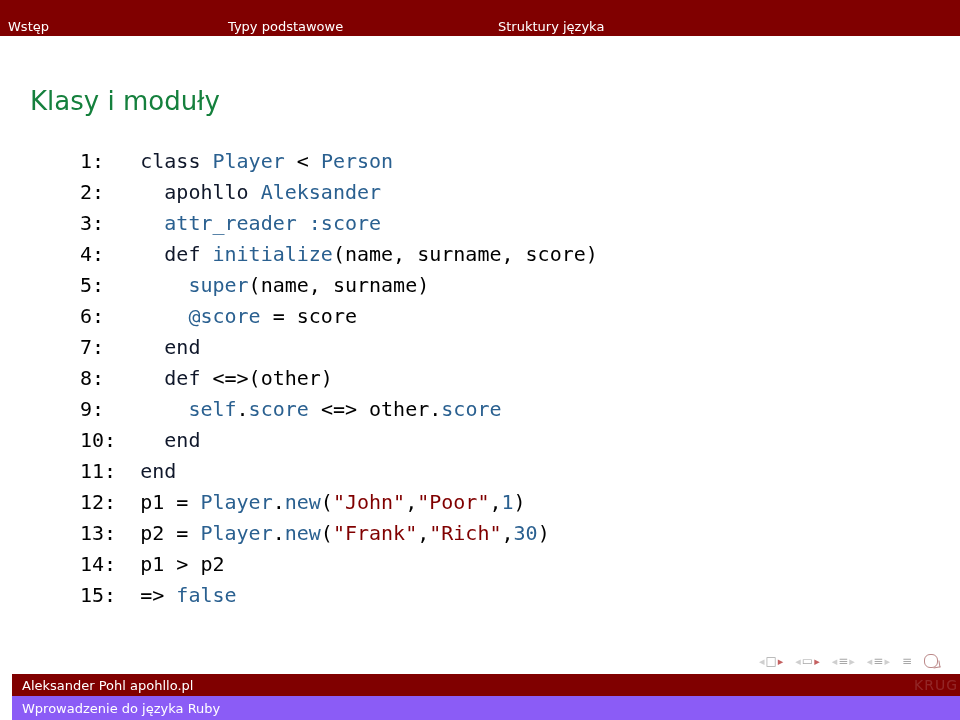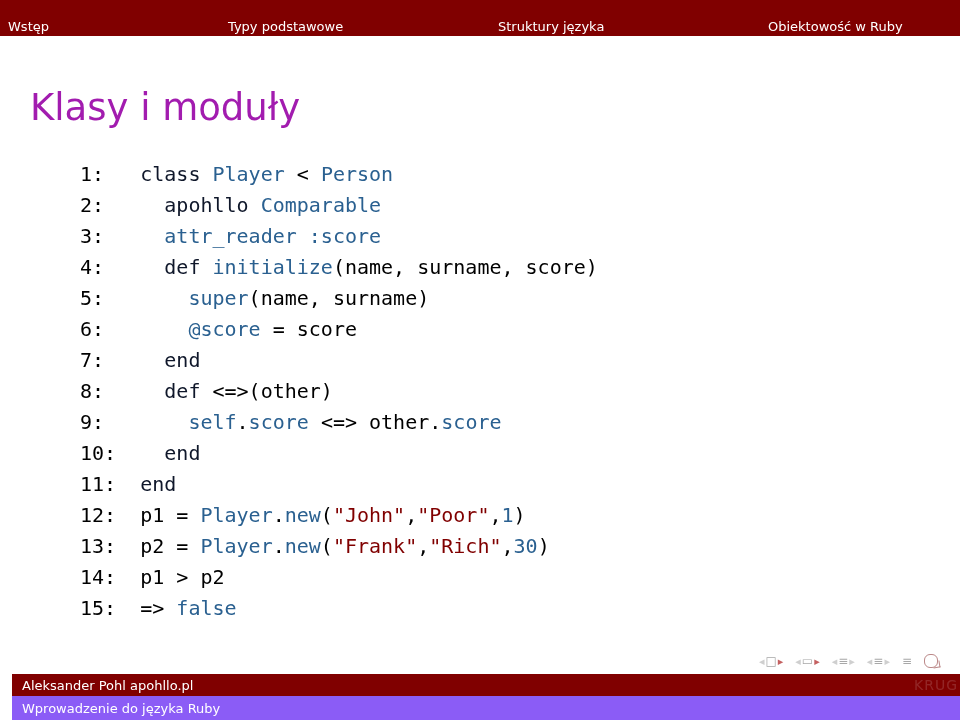--- a/index.html
+++ b/index.html
@@ -36,22 +36,22 @@
     font-size: 10px;
     letter-spacing: 2px;
     line-height: 10px;
   }
   .col1 { margin-left: 8px; width: 220px; }
   .col2 { width: 270px; }
   .col3 { width: 270px; }
   .col4 { flex: 1; }
 
   .slide-title {
-    color: #a21caf;
-    font-size: 37px;
+    color: #15803d;
+    font-size: 26px;
     font-weight: 400;
     margin: 50px 4px 0 30px;
   }
 
   .code-block {
     font-family: "DejaVu Sans Mono", "Liberation Mono", "Courier New", monospace;
     font-size: 20px;
     line-height: 1.55;
     margin: 30px 0 0 80px;
     white-space: pre;
@@ -146,30 +146,26 @@
     <span class="dots">○○○</span>
   </div>
   <div class="col col2">
     <span class="label">Typy podstawowe</span>
     <span class="dots">○○○○○○○</span>
   </div>
   <div class="col col3">
     <span class="label">Struktury języka</span>
     <span class="dots">○○○○○○</span>
   </div>
-  <div class="col col4">
-    <span class="label">Obiektowość w Ruby</span>
-    <span class="dots">○●○○○○○○○</span>
-  </div>
 </div>
 
 <div class="slide-title">Klasy i moduły</div>
 
 <div class="code-block"><span class="ln"><span>1:</span>   <span class="kw">class</span> <span class="cls">Player</span> <span>&lt;</span> <span class="cls">Person</span></span>
-<span class="ln"><span>2:</span>     <span class="kw">apohllo</span> <span class="cls">Comparable</span></span>
+<span class="ln"><span>2:</span>     <span class="kw">apohllo</span> <span class="cls">Aleksander</span></span>
 <span class="ln"><span>3:</span>     <span class="fn">attr_reader</span> <span class="sym">:score</span></span>
 <span class="ln"><span>4:</span>     <span class="kw">def</span> <span class="fn">initialize</span><span>(name, surname, score)</span></span>
 <span class="ln"><span>5:</span>       <span class="fn">super</span><span>(name, surname)</span></span>
 <span class="ln"><span>6:</span>       <span class="sym">@score</span> <span>= score</span></span>
 <span class="ln"><span>7:</span>     <span class="kw">end</span></span>
 <span class="ln"><span>8:</span>     <span class="kw">def</span> <span>&lt;=&gt;(other)</span></span>
 <span class="ln"><span>9:</span>       <span class="fn">self</span><span>.</span><span class="fn">score</span> <span>&lt;=&gt; other.</span><span class="fn">score</span></span>
 <span class="ln"><span>10:</span>    <span class="kw">end</span></span>
 <span class="ln"><span>11:</span>  <span class="kw">end</span></span>
 <span class="ln"><span>12:</span>  <span>p1 =</span> <span class="cls">Player</span><span>.</span><span class="fn">new</span><span>(</span><span class="str">"John"</span><span>,</span><span class="str">"Poor"</span><span>,</span><span class="num">1</span><span>)</span></span>

